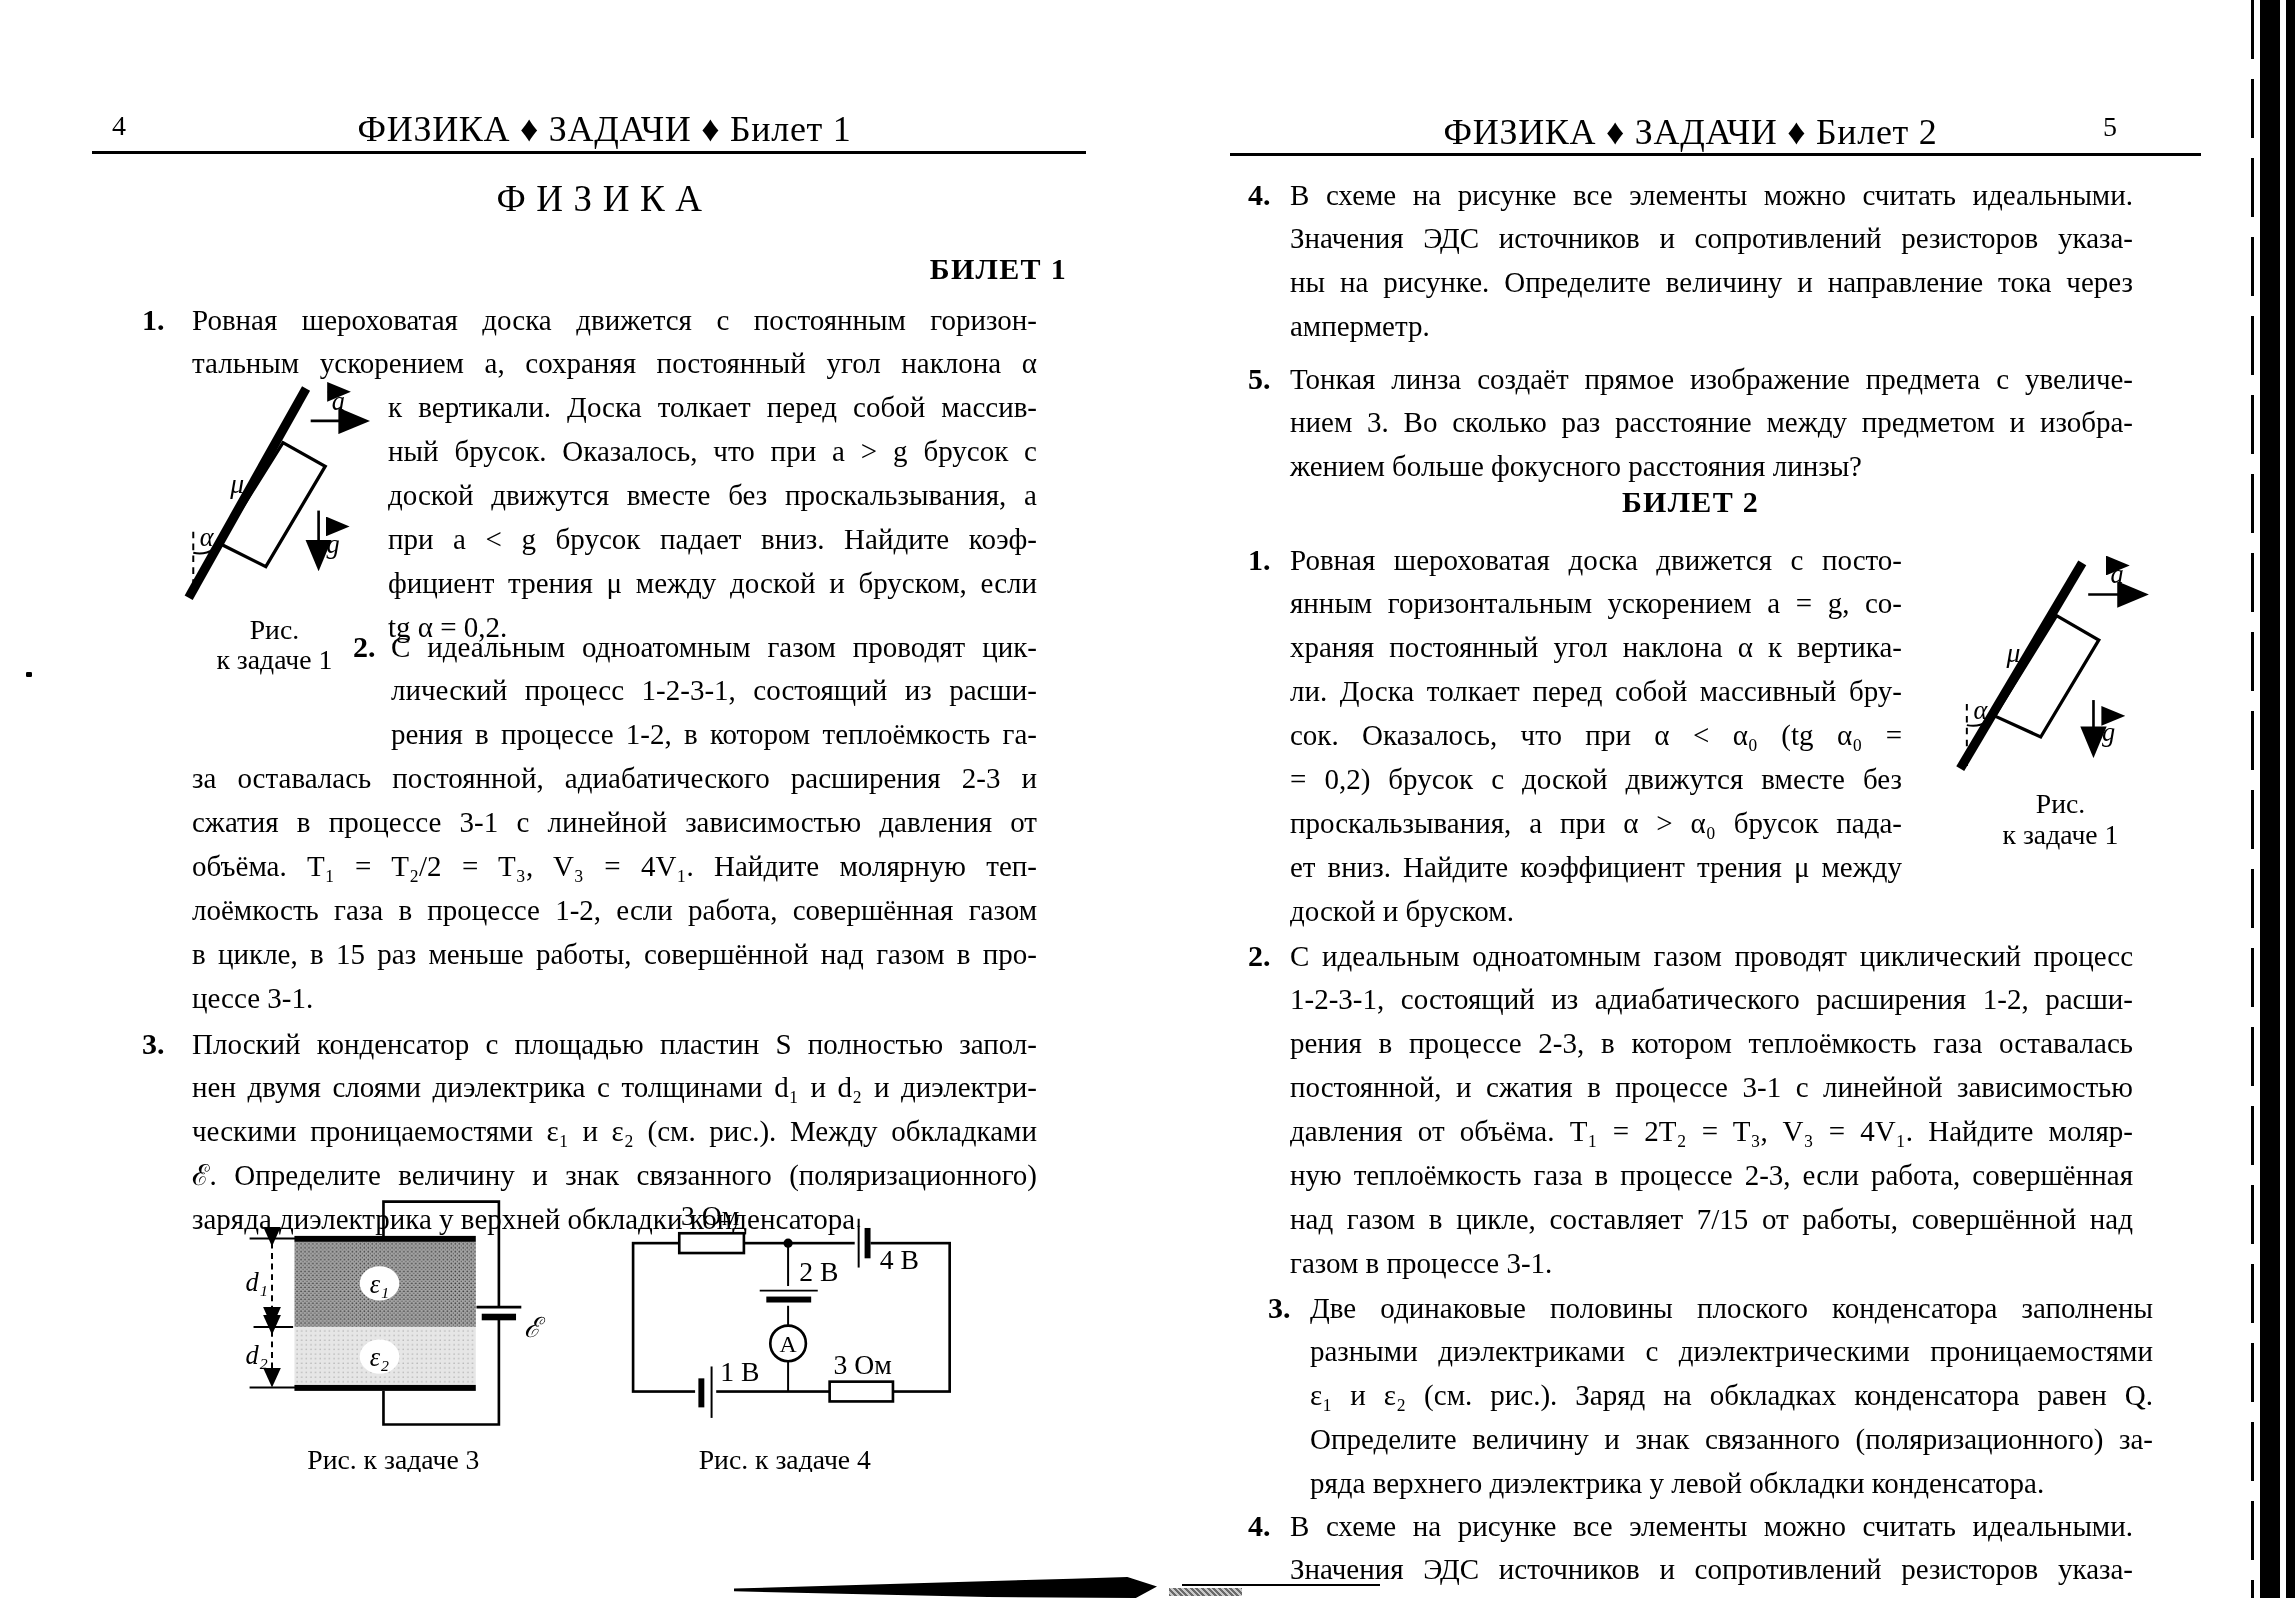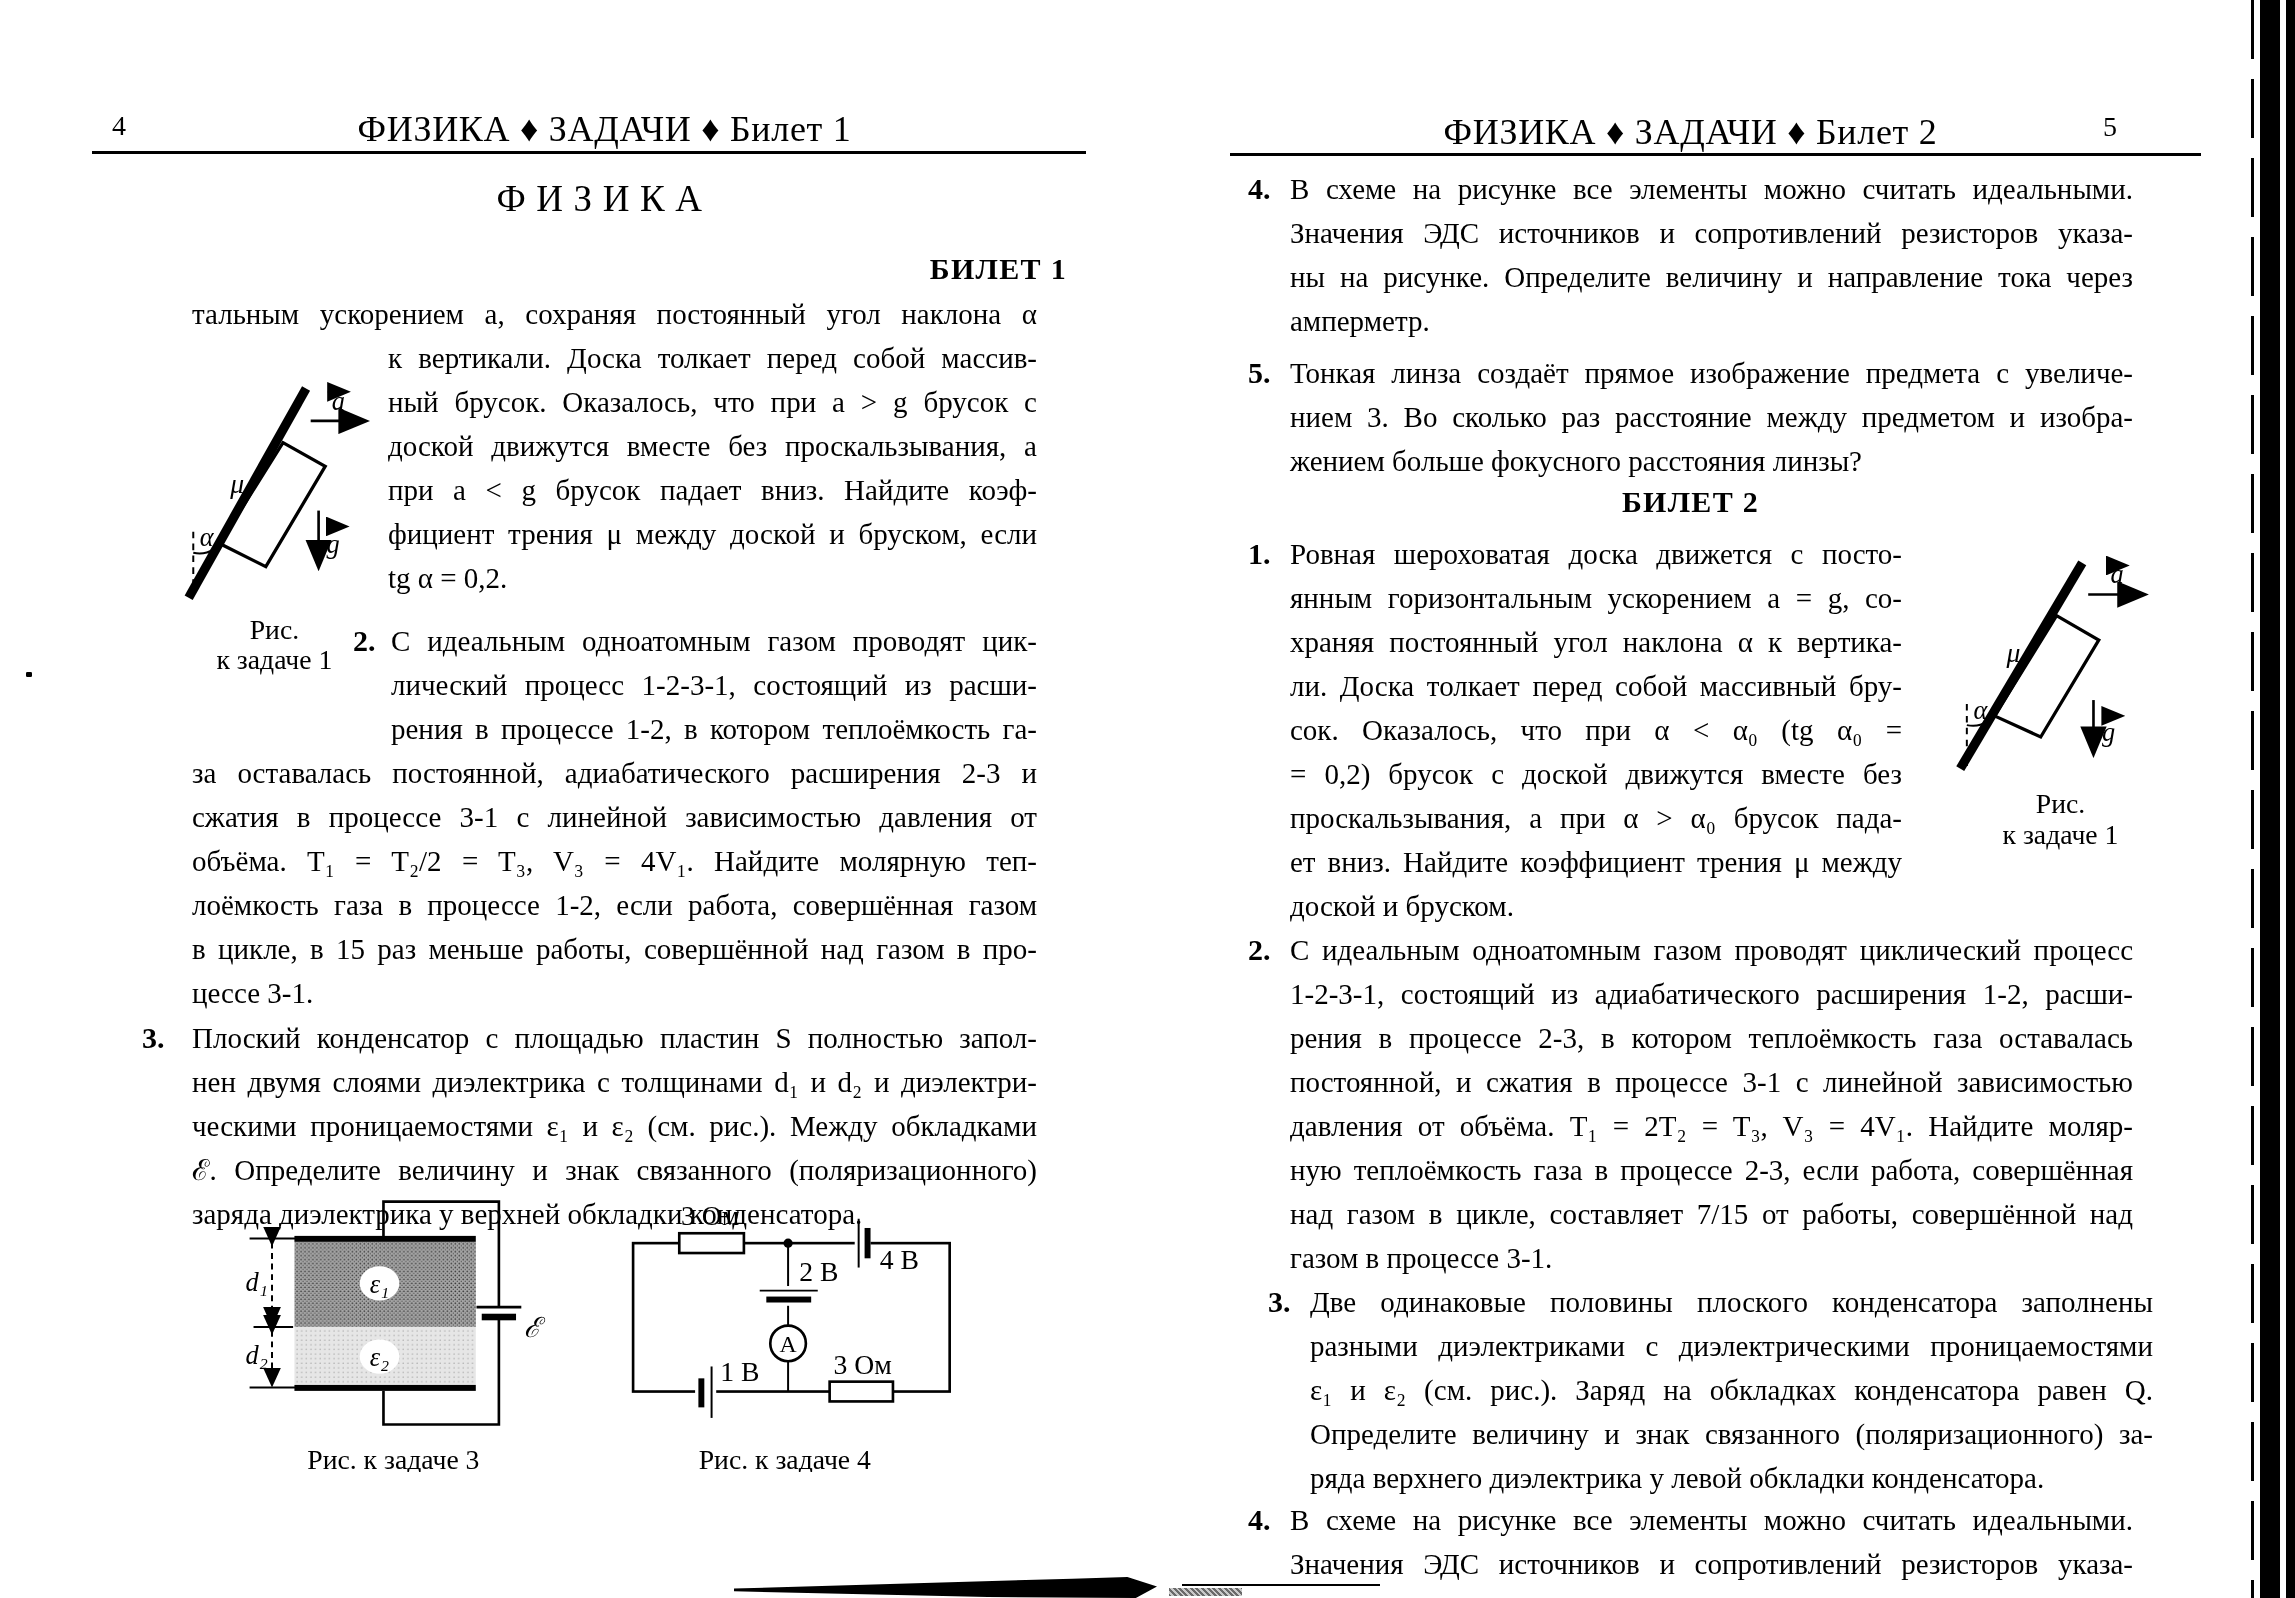--- a/index.html
+++ b/index.html
@@ -5,21 +5,21 @@
   html,body{margin:0;padding:0;background:#777;}
   .sheet{position:relative;width:2295px;height:1598px;background:#ffffff;overflow:hidden;
          font-family:"Liberation Serif","DejaVu Serif",serif;color:#000;}
   .abs{position:absolute;}
   .rhead{position:absolute;font-size:36px;letter-spacing:0.7px;text-align:center;white-space:nowrap;}
   .pageno{position:absolute;font-size:28px;}
   .hrule{position:absolute;height:3.3px;background:#000;}
   .big-title{position:absolute;font-size:37px;font-weight:normal;letter-spacing:10.6px;text-align:center;}
   .ticket{position:absolute;font-size:30px;font-weight:bold;letter-spacing:1.3px;text-align:center;}
   .para{position:absolute;}
-  .line{font-size:29px;line-height:32px;height:44px;white-space:nowrap;}
+  .line{font-size:29px;line-height:43px;height:44px;white-space:nowrap;}
   .jl{text-align:justify;text-align-last:justify;white-space:normal;}
   .ll{text-align:center;text-align-last:left;white-space:normal;}
   .pnum{font-weight:bold;font-size:30px;display:inline-block;}
   .w75{width:50px;}
   .w58{width:38px;}
   .w63{width:42px;}
   .ip75{padding-left:50px;}
   .ip319{padding-left:211px;}
   .ip372{padding-left:246px;}
   .ip377{padding-left:249px;}
@@ -39,20 +39,21 @@
 <div class="sheet">
 
   <div class="pageno" style="left:112px;top:110px;">4</div>
   <div class="rhead" style="left:142px;top:108px;width:925px;">ФИЗИКА ♦ ЗАДАЧИ ♦ Билет 1</div>
   <div class="hrule" style="left:92px;top:151px;width:994px;"></div>
 
   <div class="big-title" style="left:142px;top:177px;width:925px;">ФИЗИКА</div>
   <div class="ticket" style="left:142px;top:252px;width:925px;text-align:right;">БИЛЕТ 1</div>
 
   <div class="para" style="left:142px;top:298px;width:895px;">
+    <div class="line jl"><span class="pnum w75">1.</span><span>Ровная шероховатая доска движется с постоянным горизон-</span></div>
     <div class="line jl ip75">тальным ускорением a, сохраняя постоянный угол наклона α</div>
     <div class="line jl ip372">к вертикали.  Доска толкает перед собой массив-</div>
     <div class="line jl ip372">ный брусок.  Оказалось, что при a &gt; g брусок с</div>
     <div class="line jl ip372">доской движутся вместе без проскальзывания, а</div>
     <div class="line jl ip372">при a &lt; g брусок падает вниз.  Найдите коэф-</div>
     <div class="line jl ip372">фициент трения μ между доской и бруском, если</div>
     <div class="line ll ip372">tg α = 0,2.</div>
   </div>
 
   <svg class="abs" style="left:152px;top:380px;" width="258" height="310" viewBox="0 0 390 470">

